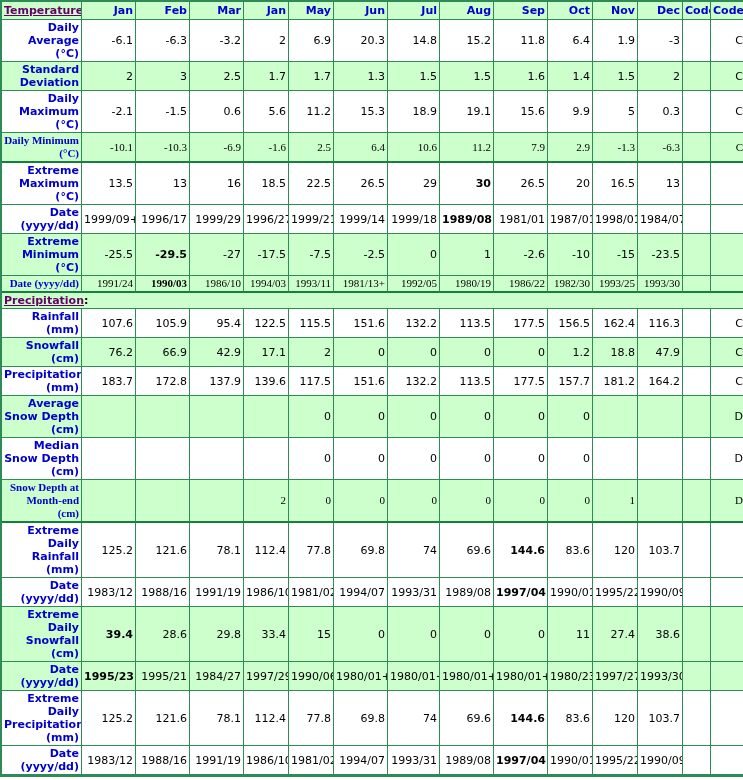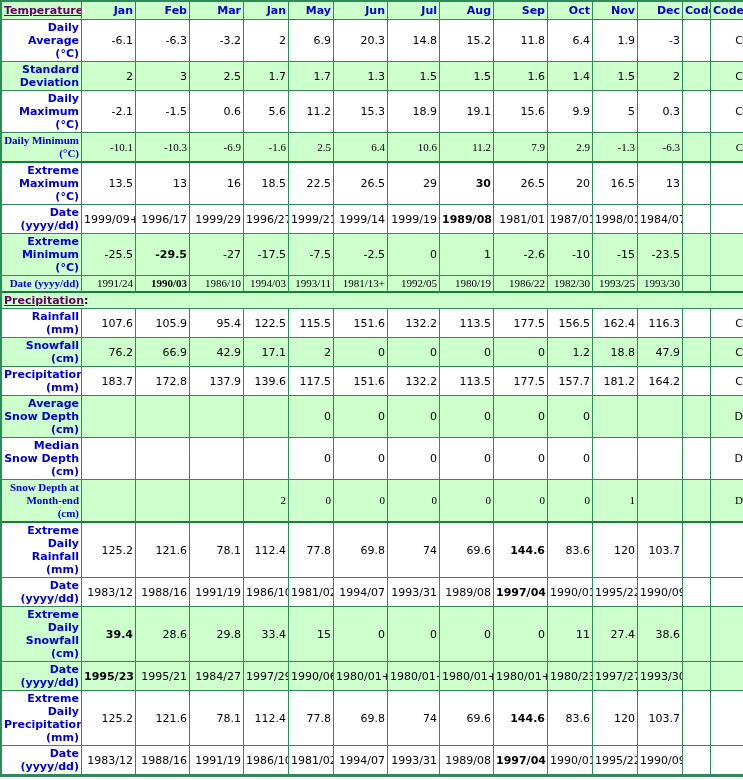--- a/index.html
+++ b/index.html
@@ -166,21 +166,21 @@
         <td></td>
       </tr>
       <tr class="w">
         <td class="lbl">Date (yyyy/dd)</td>
         <td>1999/09+</td>
         <td>1996/17</td>
         <td>1999/29</td>
         <td>1996/27</td>
         <td>1999/21</td>
         <td>1999/14</td>
-        <td>1999/19</td>
+        <td>1999/18</td>
         <td class="b">1989/08</td>
         <td>1981/01</td>
         <td>1987/01</td>
         <td>1998/01</td>
         <td>1984/07</td>
         <td></td>
         <td></td>
       </tr>
       <tr class="g">
         <td class="lbl">Extreme Minimum (°C)</td>

